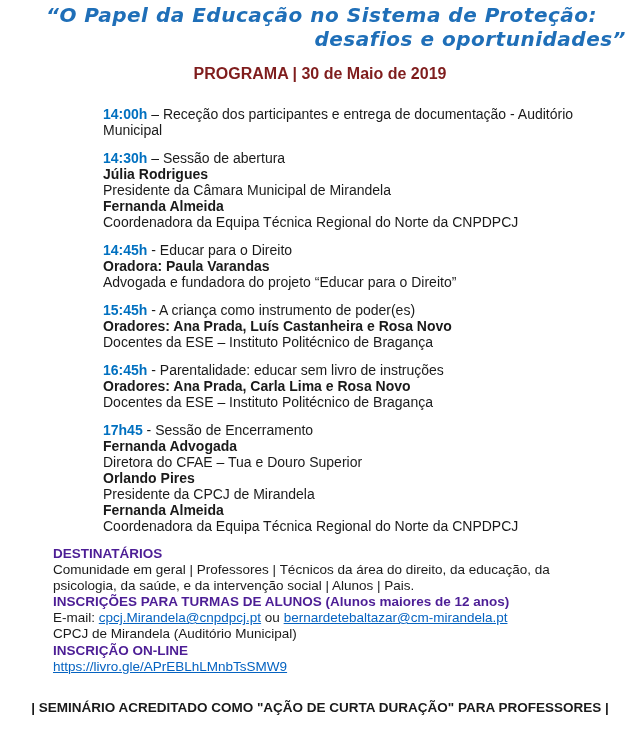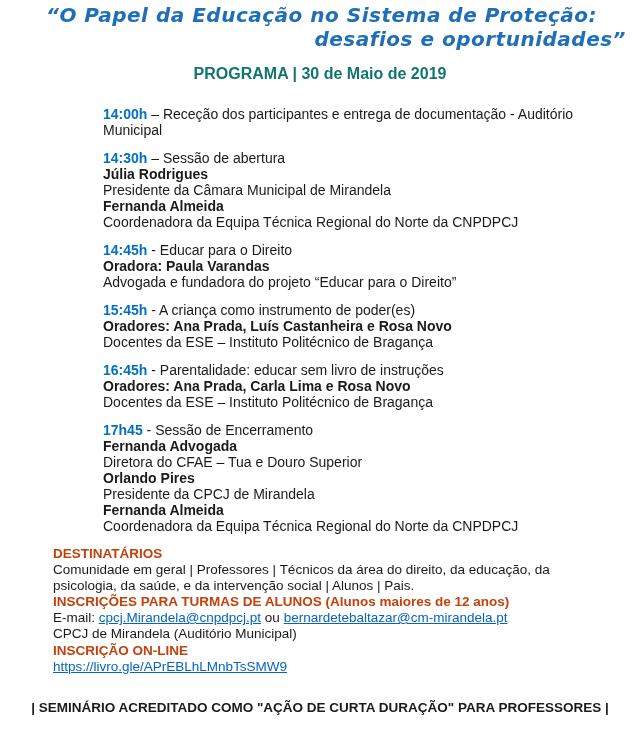--- a/index.html
+++ b/index.html
@@ -23,21 +23,21 @@
     line-height:24px;
     letter-spacing:0.5px;
   }
   .event-title .t1 { padding-left:46px; }
   .event-title .t2 { text-align:right; padding-right:14px; }
 
   
   .program-header {
     margin-top:14px;
     text-align:center;
-    color:#0f766e;
+    color:#7f1d1d;
     font-weight:bold;
     font-size:16px;
     line-height:18px;
   }
 
   
   .schedule {
     margin:23px 30px 0 103px;
     font-size:14px;
     line-height:16px;
@@ -48,21 +48,21 @@
 
   
   .section {
     margin:0 36px 0 53px;
     font-size:13.5px;
     line-height:16px;
   }
   .section.destinatarios { margin-top:6px; }
   .section.inscricoes    { }
   .section.online        { margin-top:1px; }
-  .section-heading { color:#c2410c; font-weight:bold; }
+  .section-heading { color:#4c1d95; font-weight:bold; }
   a.link { color:#0563c1; text-decoration:underline; cursor:pointer; }
 
   
   .footer-note {
     margin-top:25px;
     text-align:center;
     font-weight:bold;
     font-size:13.5px;
     line-height:16px;
   }

